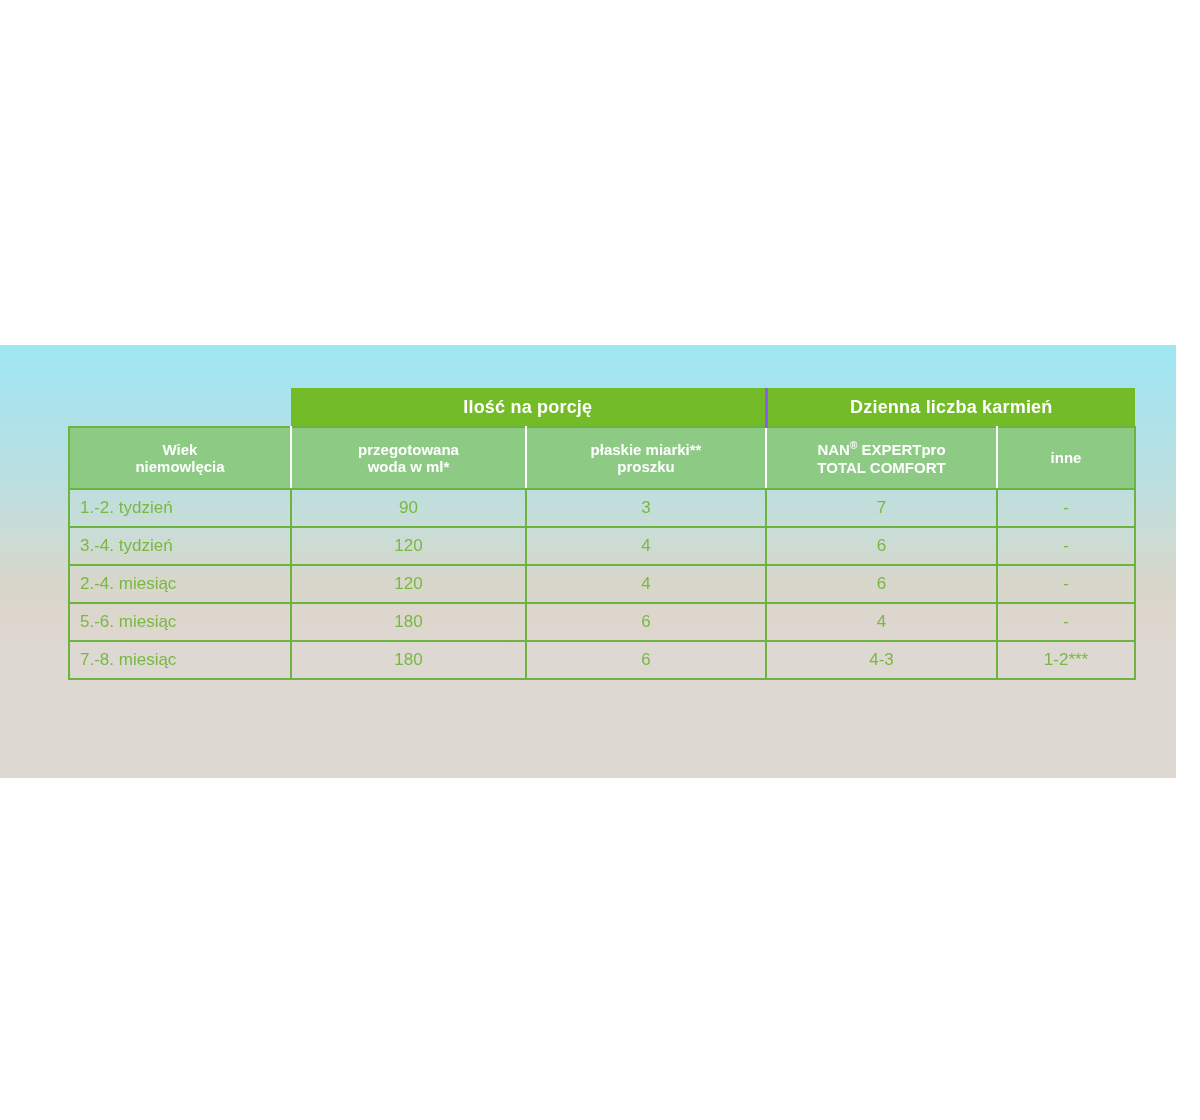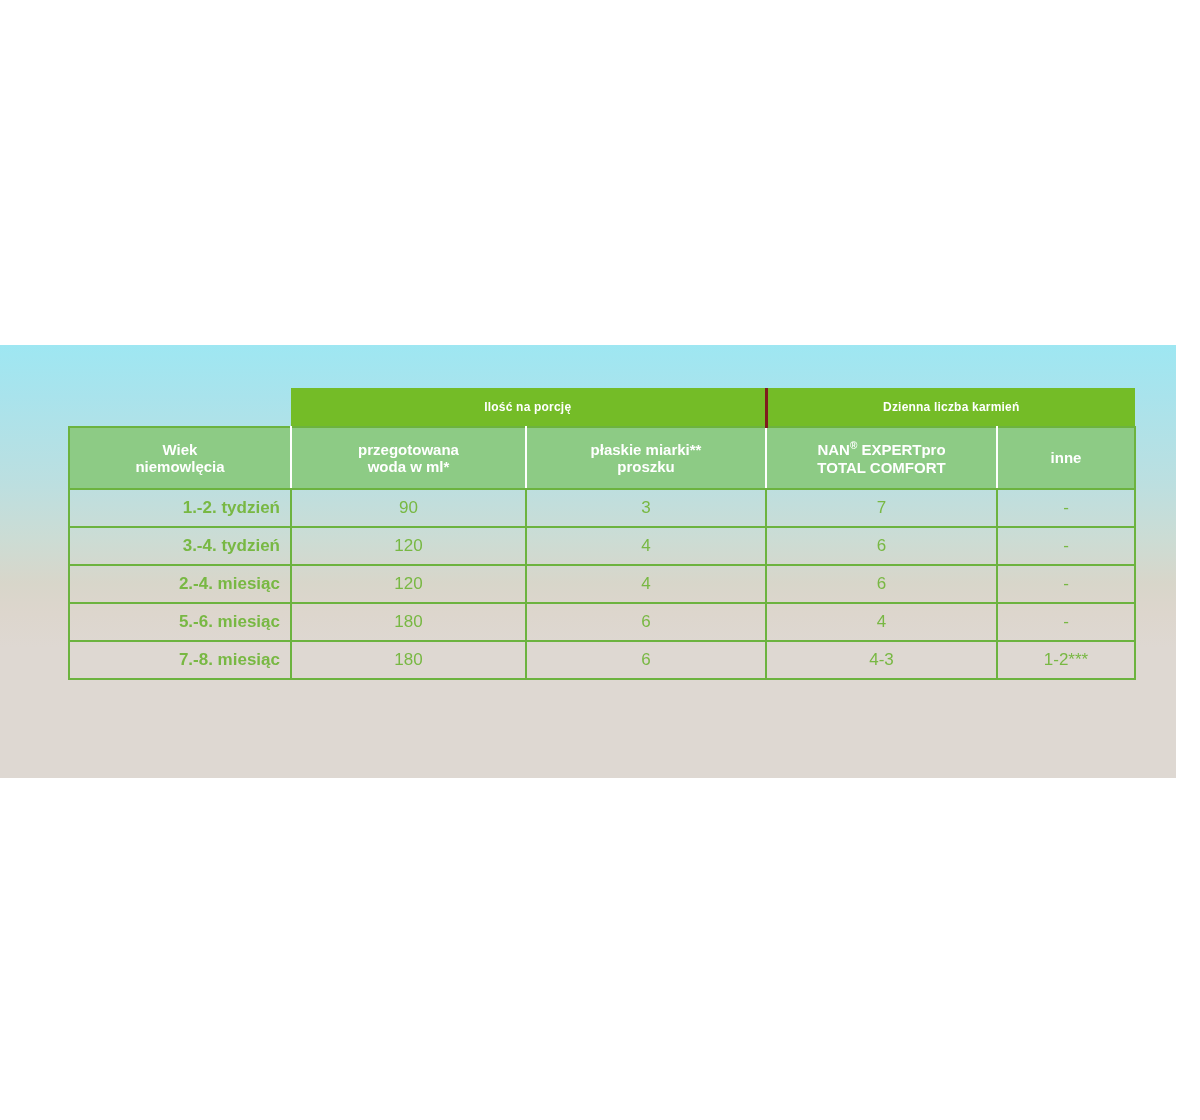--- a/index.html
+++ b/index.html
@@ -52,35 +52,35 @@
   table.dosage col.c-water { width: 235px; }
   table.dosage col.c-scoop { width: 240px; }
   table.dosage col.c-nan   { width: 231px; }
   table.dosage col.c-other { width: 138px; }
 
   
   tr.group-row > th {
     height: 38px;
     padding: 0;
     border: none;
-    font-size: 12px;
+    font-size: 18px;
     font-weight: bold;
     color: #ffffff;
     letter-spacing: 0.2px;
   }
   th.group-empty {
     background: transparent;
     border: 2px solid #6cb33f;
     box-sizing: border-box;
   }
   th.group-green {
     background: #74bc27;
   }
   th.group-green.sep {
-    border-left: 3px solid #7f1d1d;
+    border-left: 3px solid #8b5cf6;
     box-sizing: border-box;
   }
 
   
   tr.sub-row > th {
     height: 62px;
     padding: 2px 4px;
     background: #8dcb85;
     color: #ffffff;
     font-size: 15px;
@@ -118,22 +118,21 @@
     height: 38px;
     padding: 0 10px;
     border: 2px solid #6cb33f;
     box-sizing: border-box;
     color: #78b843;
     font-size: 17px;
     background: transparent;
     vertical-align: middle;
   }
   tbody td.age {
-    text-align: right;
-    font-weight: bold;
+    text-align: left;
   }
   tbody td.num {
     text-align: center;
   }
 </style>
 </head>
 <body>
 
 <div id="band"></div>
 

